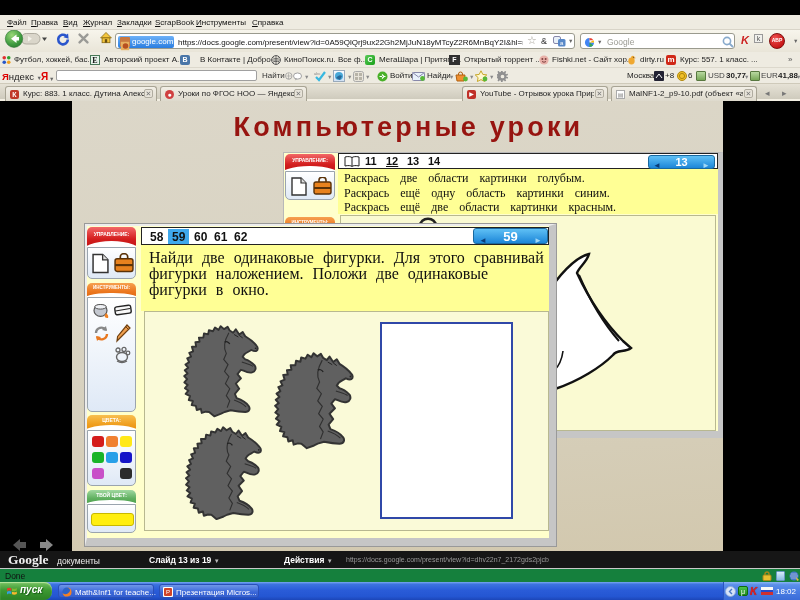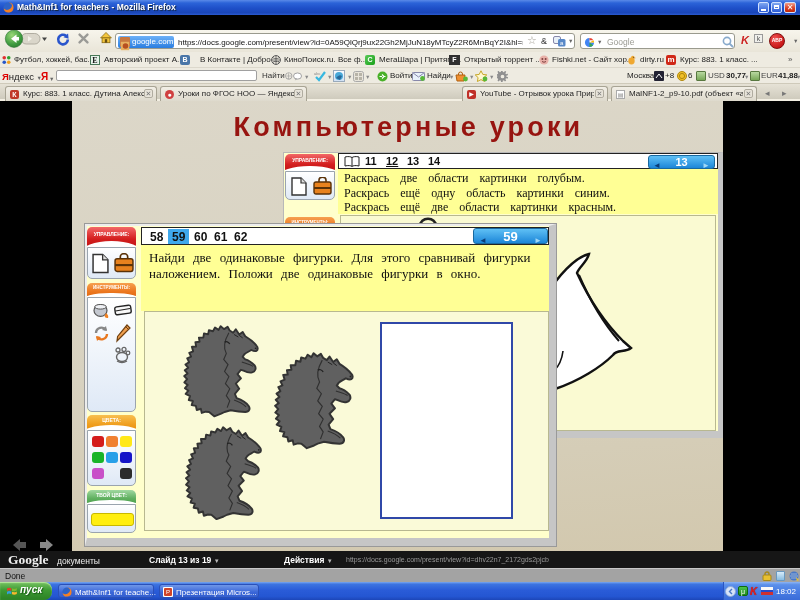--- a/index.html
+++ b/index.html
@@ -38,43 +38,39 @@
 .pageind{position:absolute;border-radius:3px;background:linear-gradient(#5fc0f5,#1c86d8);border:1px solid #19699f;color:#fff;font-weight:bold;text-align:center;}
 .pageind .la,.pageind .ra{position:absolute;top:3px;font-size:8px;font-weight:bold;}
 .ytext{position:absolute;background:#ffff95;font-family:"Liberation Serif",serif;color:#101010;}
 .canvas{position:absolute;background:#fafad2;border:1px solid #b8b890;}
 .hp{fill:#606060;stroke:#333;stroke-width:2.2;stroke-linejoin:round;}
 .sbtn{position:absolute;border-radius:5px 5px 0 0;color:#fff;text-align:center;font-weight:bold;overflow:hidden;}
 .sbtn i{position:absolute;left:-12%;width:124%;height:120%;top:68%;background:#fff;border-radius:50%;}
 .sbox{position:absolute;background:linear-gradient(#ffffff,#dfe9f6);border:1px solid #9aa4ae;border-radius:4px;}
 
 #gbar{left:0;top:551px;width:800px;height:17px;background:#161616;color:#fff;}
-#statusbar{left:0;top:568px;width:800px;height:14px;background:#a3a3a3;border-top:1px solid #c8c8c8;color:#111;font-size:8.5px;}
+#statusbar{left:0;top:568px;width:800px;height:14px;background:#15803d;border-top:1px solid #c8c8c8;color:#111;font-size:8.5px;}
 #taskbar{left:0;top:582px;width:800px;height:18px;background:linear-gradient(#7aa7ef 0%,#3d74e0 12%,#2a5cd8 45%,#2456d2 80%,#1c46b8 100%);}
 .taskbtn{position:absolute;top:2px;height:14px;background:linear-gradient(#6f97e8,#3a66d8 60%,#3560cf);border:1px solid #2a50b8;border-radius:3px;color:#fff;font-size:8px;}
 .taskbtn .tt{position:absolute;left:16px;top:3px;white-space:nowrap;text-align:center;}
 </style></head>
 <body>
 <div id="app">
 
-<div id="titlebar" class="abs">
-  <svg class="abs" style="left:3px;top:2px" width="11" height="11" viewBox="0 0 11 11">
-        <circle cx="5.5" cy="5.5" r="5" fill="#2d63c8"></circle>
-        <path d="M5.5.5A5 5 0 1 1 .6 6.5 A5 5 0 0 0 9 3 5 5 0 0 0 5.5.5" fill="#f58024"></path>
-      </svg>
-  <div class="ttext">Math&amp;Inf1 for teachers - Mozilla Firefox</div>
-  <div class="winbtn" style="left:758px;background:linear-gradient(#7fa7f0,#2b5cd8);">
-        <span style="position:absolute;left:2px;bottom:1.5px;width:5px;height:2px;background:#fff;"></span>
-      </div>
-  <div class="winbtn" style="left:771px;background:linear-gradient(#7fa7f0,#2b5cd8);">
-        <span style="position:absolute;left:2px;top:2px;width:5px;height:4px;border:1px solid #fff;border-top-width:2px;"></span>
-      </div>
-  <div class="winbtn" style="left:784px;width:12px;background:linear-gradient(#f0a08c,#d83b20 60%,#c02808);">✕</div>
-</div>
-
+
+<div id="menubar" class="abs">
+  <span style="left:7px"><u>Ф</u>айл</span>
+      <span style="left:31px"><u>П</u>равка</span>
+      <span style="left:63px"><u>В</u>ид</span>
+  <span style="left:83px"><u>Ж</u>урнал</span>
+      <span style="left:117px"><u>З</u>акладки</span>
+      <span style="left:155px"><u>S</u>crapBook</span>
+  <span style="left:196px"><u>И</u>нструменты</span>
+      <span style="left:252px"><u>С</u>правка</span>
+</div>
 
 <div id="navbar" class="abs">
   <svg class="abs" style="left:4px;top:0px" width="46" height="22" viewBox="0 0 46 22">
     <rect x="17" y="3.5" width="19" height="10.5" rx="5.2" fill="#dad6ca" stroke="#b0aca0"></rect>
     <path d="M24,6 l4,2.7 -4,2.7 z" fill="#f4f2ea"></path>
     <path d="M38,7.5 l5,0 -2.5,3.5 z" fill="#444"></path>
     <defs>
           <radialGradient id="gb" cx="0.38" cy="0.3" r="0.95">
             <stop offset="0" stop-color="#9ad878"></stop>
             <stop offset="0.55" stop-color="#3f9b3f"></stop>
@@ -164,21 +160,21 @@
       </svg>
   <span class="bi" style="left:552px">Fishki.net - Сайт хор...</span>
   <svg class="bi" style="left:627px" width="9" height="10" viewBox="0 0 9 10">
         <ellipse cx="4.5" cy="6" rx="3.2" ry="3.4" fill="#f0a830"></ellipse>
         <circle cx="5.8" cy="2.6" r="1.8" fill="#f0a830"></circle>
         <circle cx="6.4" cy="2.2" r="0.5" fill="#333"></circle>
         <path d="M7.4 2.6 l1.4 0.4 -1.4 0.5z" fill="#c87010"></path>
       </svg>
   <span class="bi" style="left:640px">dirty.ru</span>
   <div class="bi" style="left:666px;width:10px;height:10px;background:#d02818;border-radius:2px;color:#fff;font-size:8px;font-weight:bold;text-align:center;line-height:10px;">m</div>
-  <span class="bi" style="left:680px">Курс: 883. 1 класс. ...</span>
+  <span class="bi" style="left:680px">Курс: 557. 1 класс. ...</span>
   <span class="bi" style="left:788px;color:#555;">»</span>
 </div>
 
 <div id="ybar" class="abs">
   <span class="bi" style="left:2px;font-size:9.5px;"><b style="color:#d00;">Я</b>ндекс <span style="font-size:5.5px;color:#666;">▼</span></span>
   <span class="bi" style="left:41px;color:#d00;font-weight:bold;font-size:10px;">Я</span>
       <span class="bi" style="left:49px;top:8px;font-size:5.5px;color:#666;">▼</span>
   <div class="bi" style="left:56px;top:2px;width:201px;height:11px;background:#fff;border:1px solid #a0a0a0;border-radius:2px;"></div>
   <span class="bi" style="left:262px;color:#333;">Найти</span>
   <span class="bi" style="left:285px;top:3px;color:#999;font-size:7.5px;">⨁</span>
@@ -379,21 +375,21 @@
       <div class="abs" style="left:3px;top:8px;width:43px;height:13px;background:#ffee10;border:1px solid #c8b800;border-radius:3px;"></div>
     </div>
     <div class="wbar" style="left:54px;top:1px;width:408px;height:18px;">
       <div class="wnum" style="left:8px;top:2px;font-size:12px;">58</div>
       <div class="wnum" style="left:26px;top:1px;font-size:12px;background:#3fa8ec;padding:1px 4px 0;">59</div>
       <div class="wnum" style="left:52px;top:2px;font-size:12px;">60&nbsp;&nbsp;61&nbsp;&nbsp;62</div>
     </div>
     <div class="pageind" style="left:386px;top:2px;width:75px;height:16px;font-size:13px;line-height:15px;">
       <span class="la" style="left:5px;top:4px;color:#0a3c78;">◄</span>59<span class="ra" style="right:5px;top:4px;color:#9fd8f8;">►</span>
     </div>
-    <div class="ytext" style="left:54px;top:19px;width:408px;height:66px;font-size:13px;padding:5px 0 0 8px;line-height:16px;word-spacing:5px;">Найди две одинаковые фигурки. Для этого сравнивай фигурки наложением. Положи две одинаковые фигурки в окно.</div>
+    <div class="ytext" style="left:54px;top:19px;width:408px;height:66px;font-size:16px;padding:5px 0 0 8px;line-height:16px;word-spacing:5px;">Найди две одинаковые фигурки. Для этого сравнивай фигурки наложением. Положи две одинаковые фигурки в окно.</div>
     <div class="canvas" style="left:57px;top:85px;width:405px;height:220px;background:#fafad8;">
       <div class="abs" style="left:235px;top:10px;width:133px;height:197px;background:#fff;border:2px solid #3048a8;"></div>
       <svg class="abs hh" style="left:37px;top:13px" width="80" height="93" viewBox="0 0 90 108">
             <path class="hp" d="M44,103 L36,106 L30,101 L26.2,100.7 L21.5,102.1 L20.4,97.3 L15.7,98.7 L14.6,93.9 L9.8,93.0 L11.2,88.3 L6.4,87.2 L7.9,82.5 L2.8,80.0 L6.0,76.3 L2.0,73.4 L5.2,69.6 L1.3,66.7 L4.5,62.9 L1.1,59.3 L5.0,56.3 L1.8,52.6 L5.8,49.6 L2.6,45.9 L6.8,43.1 L4.6,38.7 L9.1,36.8 L7.0,32.3 L11.5,30.5 L10.0,25.3 L14.9,24.9 L14.1,20.0 L19.0,19.5 L18.2,14.7 L23.3,14.6 L24.1,9.7 L28.9,10.8 L29.8,6.0 L34.5,7.3 L36.9,3.0 L41.0,5.7 L43.4,1.3 L47.4,4.8 L51.5,2.1 L53.9,6.4 L58,9 L61,5 L65,11 L69,8 L72,13 C77,16 82,20 85,24 C87,26 87,29 85,30 C83,31 81,30 79,29 C76,31 73,32 71,34 L69,37 L72,40 C76,41 80,44 83,47 C85,50 84,54 80,55 C76,56 72,54 70,53 L67,52 L63,57 L67,62 L61,68 L65,74 L60,80 L62,85 C68,87 73,90 76,94 C78,97 77,101 72,101 C66,101 60,100 55,99 L48,101 Z"></path>
             <path d="M53,9 C49,16 46,26 50,33 L47,40 L52,46 L48,54 L53,60 L49,68 L54,74 L50,82 L54,88 L51,96" fill="none" stroke="#303030" stroke-width="1.3"></path>
             <path d="M48,20 a4,3 40 0 1 6,2" fill="none" stroke="#222" stroke-width="1.4"></path>
             <path d="M59,11 l5,3 M65,12 l4,3" stroke="#222" stroke-width="1.1"></path>
             <circle cx="84" cy="27" r="1" fill="#222"></circle>
             <path d="M68,43 C74,45 78,46 81,48" fill="none" stroke="#303030" stroke-width="1.2"></path>
             <path d="M59,87 C65,89 70,92 73,95" fill="none" stroke="#303030" stroke-width="1.2"></path>

